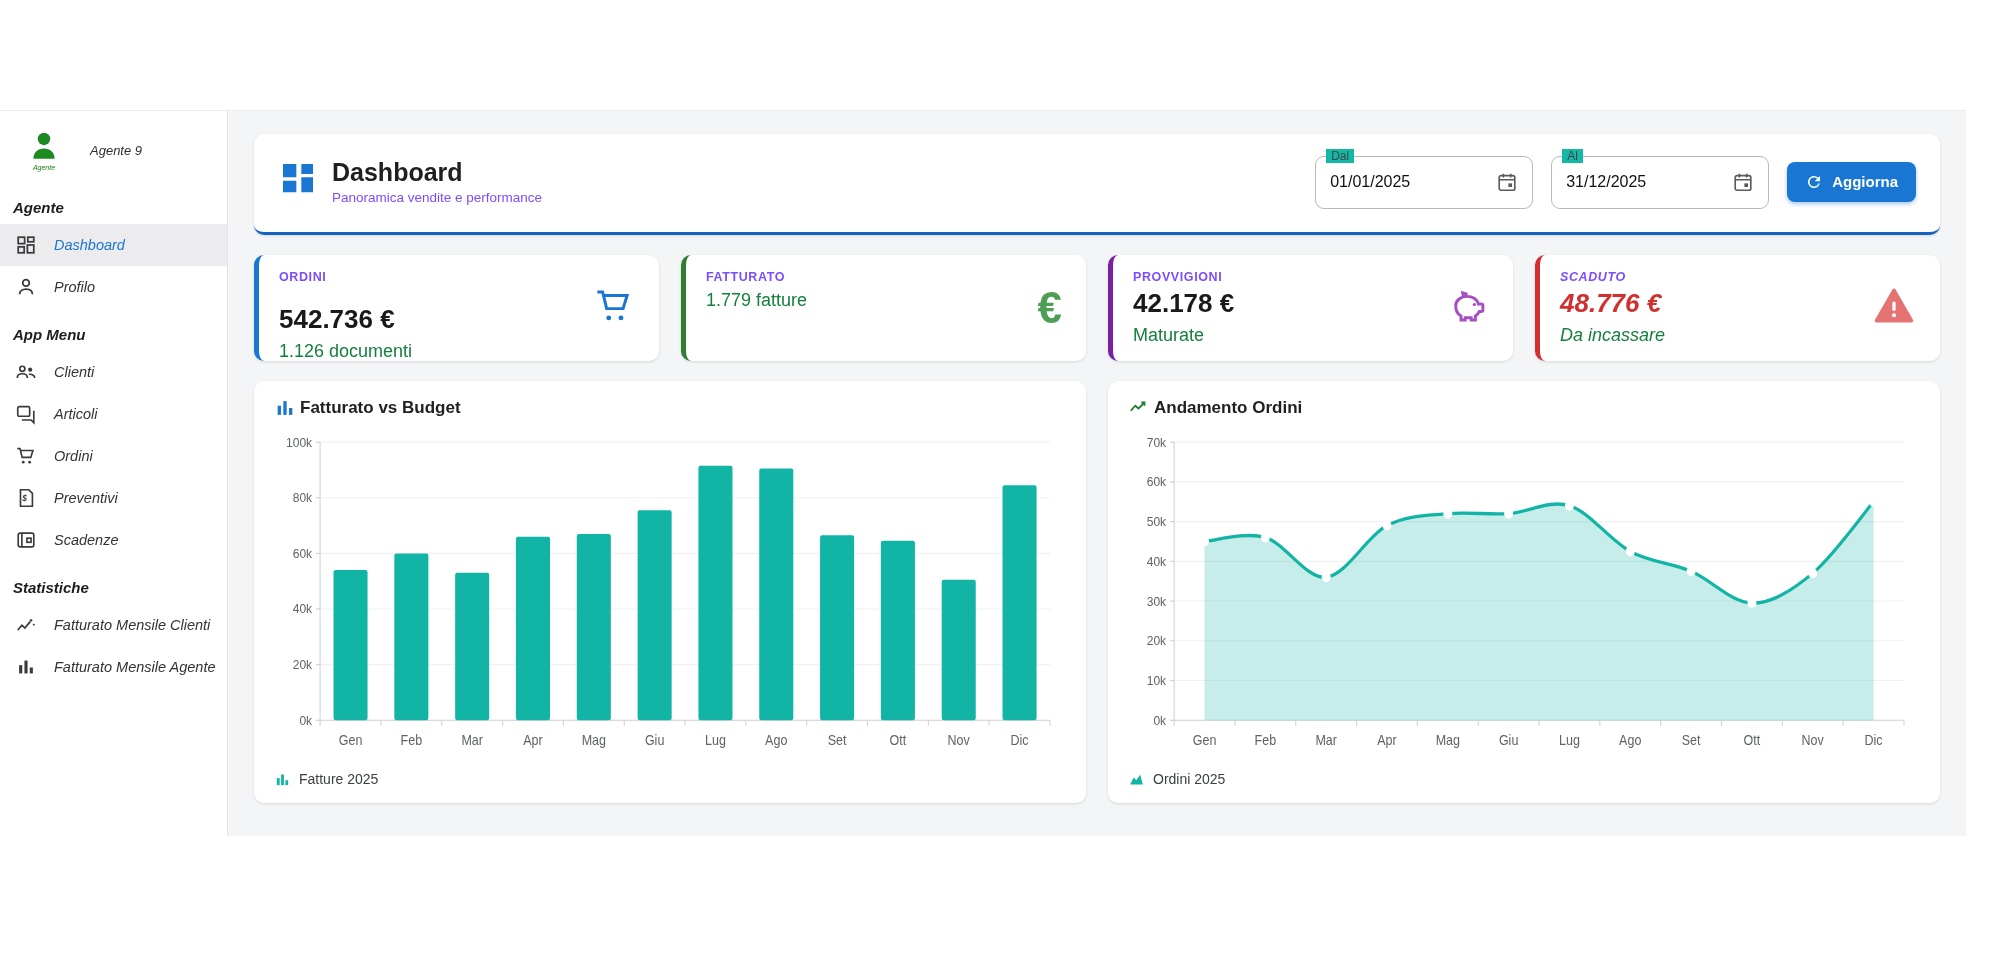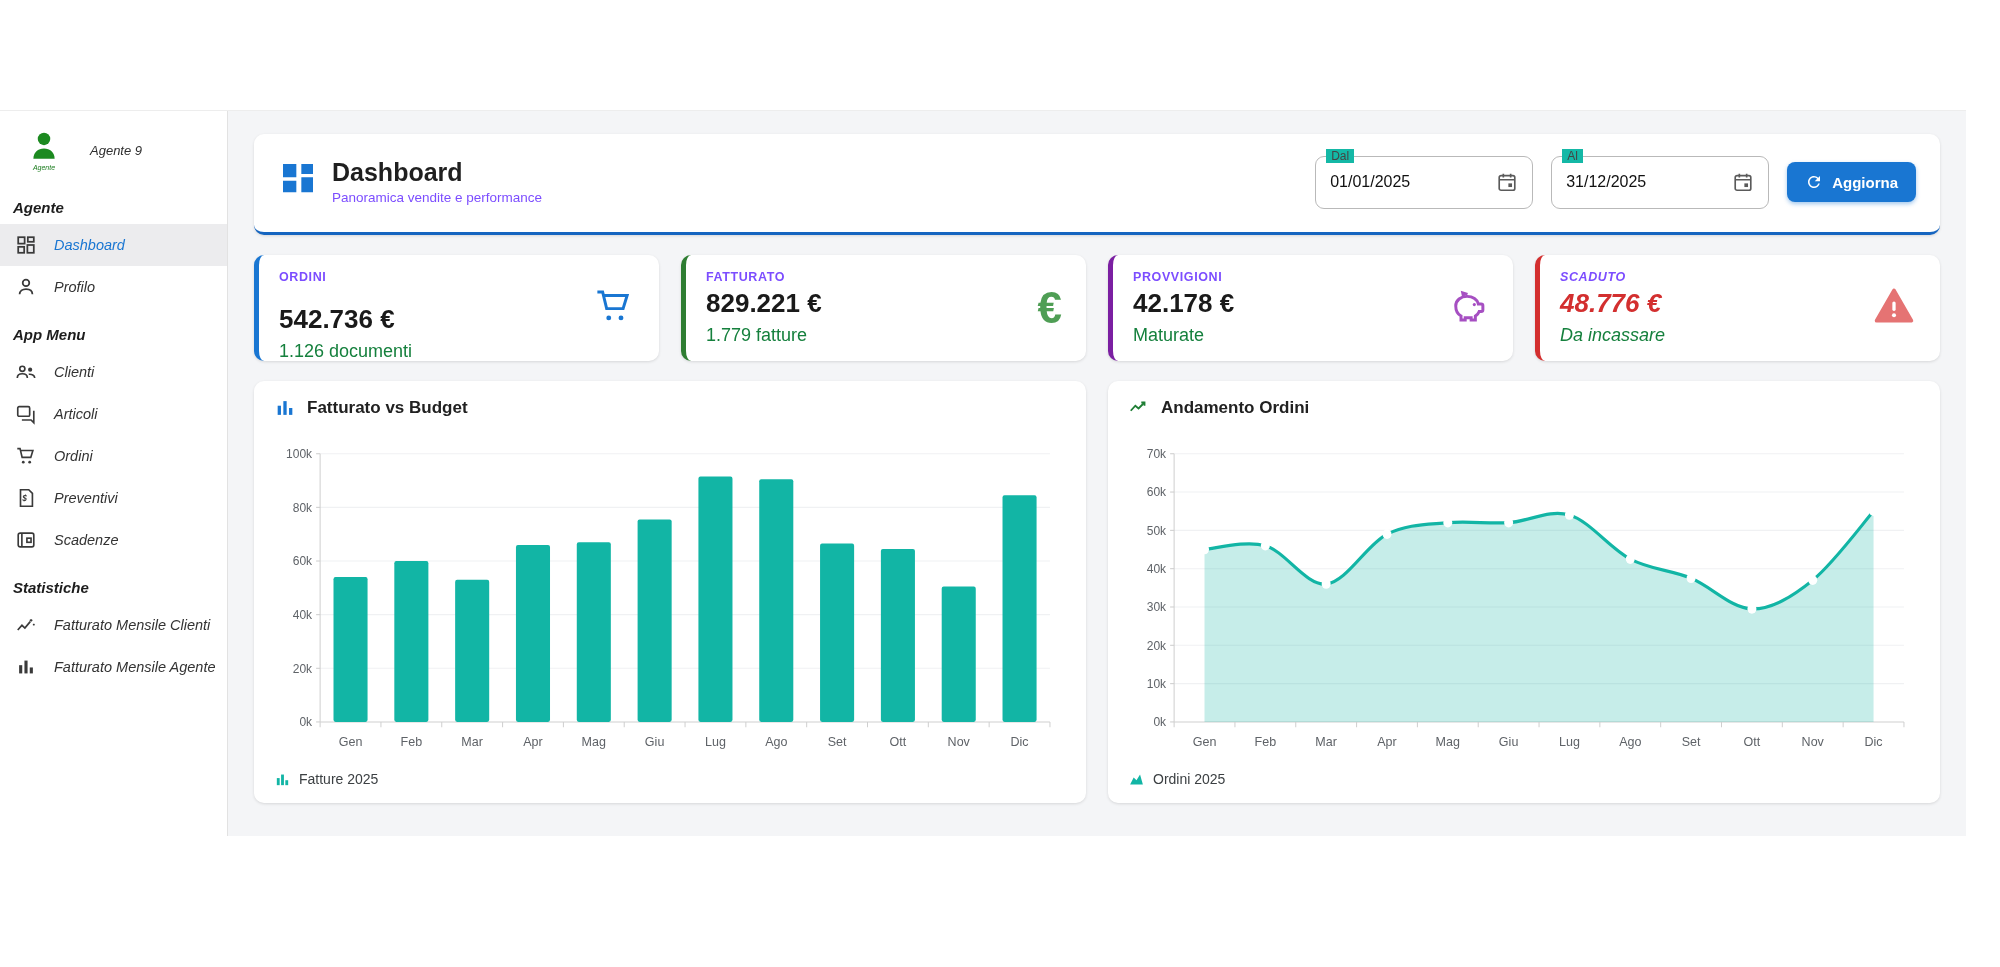--- a/index.html
+++ b/index.html
@@ -28,36 +28,36 @@
   .header-card { display:flex; align-items:center; justify-content:space-between;
     padding:16px 24px 18px 24px; border-bottom:3px solid #1565c0; height:101px; }
   .header-left { display:flex; align-items:flex-start; gap:14px; }
   .page-title { font-size:25px; font-weight:bold; color:#1f1f1f; line-height:1.1; }
   .page-subtitle { font-size:13.5px; color:#7c4dff; margin-top:4px; }
   .header-right { display:flex; align-items:center; gap:18px; }
   .date-field { position:relative; width:218px; height:53px; border:1px solid #b9b9b9; border-radius:9px;
     display:flex; align-items:center; justify-content:space-between; padding:0 14px; background:#fff; }
   .date-label { position:absolute; top:-8px; left:10px; background:#14b8a6; padding:0 5px; font-size:12px; color:#444; }
   .date-value { font-size:16px; color:#111; }
-  .btn-primary { display:flex; align-items:center; gap:9px; background:#1976d2; color:#fff; border:none;
+  .btn-primary { display:flex; gap:9px; background:#1976d2; color:#fff; border:none;
     border-radius:8px; padding:11px 18px; font-size:15px; font-weight:bold; cursor:pointer;
     box-shadow:0 2px 4px rgba(25,118,210,0.4); font-family:"Liberation Sans",sans-serif; }
 
   
   .kpi-row { display:flex; gap:22px; }
   .kpi-card { flex:1; position:relative; border-left:5px solid #1976d2; padding:15px 20px; height:106px; }
   .kpi-label { font-size:12.5px; letter-spacing:0.6px; color:#7c4dff; font-weight:bold; }
   .kpi-value { font-size:26px; font-weight:bold; color:#1a1a1a; margin-top:4px; }
   .kpi-sub { font-size:18px; color:#15803d; margin-top:6px; }
   .kpi-icon { position:absolute; right:24px; top:50%; transform:translateY(-50%); }
 
   
   .charts-row { display:flex; gap:22px; }
   .chart-card { flex:1; padding:16px 20px 12px 20px; height:422px; display:flex; flex-direction:column; }
-  .chart-title-row { display:flex; align-items:center; gap:11px; margin-bottom:24px; }
+  .chart-title-row { display:flex; align-items:center; gap:4px; margin-bottom:12px; }
   .chart-title { font-size:17px; font-weight:bold; color:#212121; }
   .chart-box { flex:1; }
   .chart-box svg { width:100%; height:100%; display:block; }
   .legend-row { display:flex; align-items:center; gap:8px; height:24px; }
   .legend-label { font-size:14px; color:#3c4043; }
 </style>
 </head>
 <body>
 
 <div class="app">
@@ -202,21 +202,20 @@
         <span class="kpi-icon">
           <svg width="42" height="42" viewBox="0 0 24 24" fill="none" stroke="#1976d2" stroke-width="1.7">
             <path d="M2.5 4h3l2.3 9.5h9.4l2.3-7.5H6.2"></path>
             <circle cx="9" cy="18.8" r="1.4" fill="#1976d2" stroke="none"></circle>
               <circle cx="16" cy="18.8" r="1.4" fill="#1976d2" stroke="none"></circle>
           </svg>
         </span>
       </div>
       <div class="card kpi-card" style="border-left-color: rgb(46, 125, 50);">
         <div class="kpi-label">FATTURATO</div>
-        <div class="kpi-value" style="color: rgb(26, 26, 26);">829.221 €</div>
         <div class="kpi-sub">1.779 fatture</div>
         <span class="kpi-icon" style="font-size:44px; font-weight:bold; color:#4f9e55; line-height:1;">€</span>
       </div>
       <div class="card kpi-card" style="border-left-color: rgb(123, 31, 162);">
         <div class="kpi-label">PROVVIGIONI</div>
         <div class="kpi-value" style="color: rgb(26, 26, 26);">42.178 €</div>
         <div class="kpi-sub">Maturate</div>
         <span class="kpi-icon">
           <svg width="42" height="42" viewBox="0 0 24 24" fill="none" stroke="#a64fc2" stroke-width="1.7">
             <path d="M5 12c0-3.3 2.9-5.5 6.5-5.5c3.2 0 5.9 1.8 6.4 4.3h1.6c.6 0 1 .4 1 1v2.4c0 .6-.4 1-1 1h-1.1c-.4 1.1-1.2 2-2.2 2.6V20h-2.4v-1.3h-3.4V20H8v-2.3C6.2 16.7 5 14.7 5 12z"></path>

